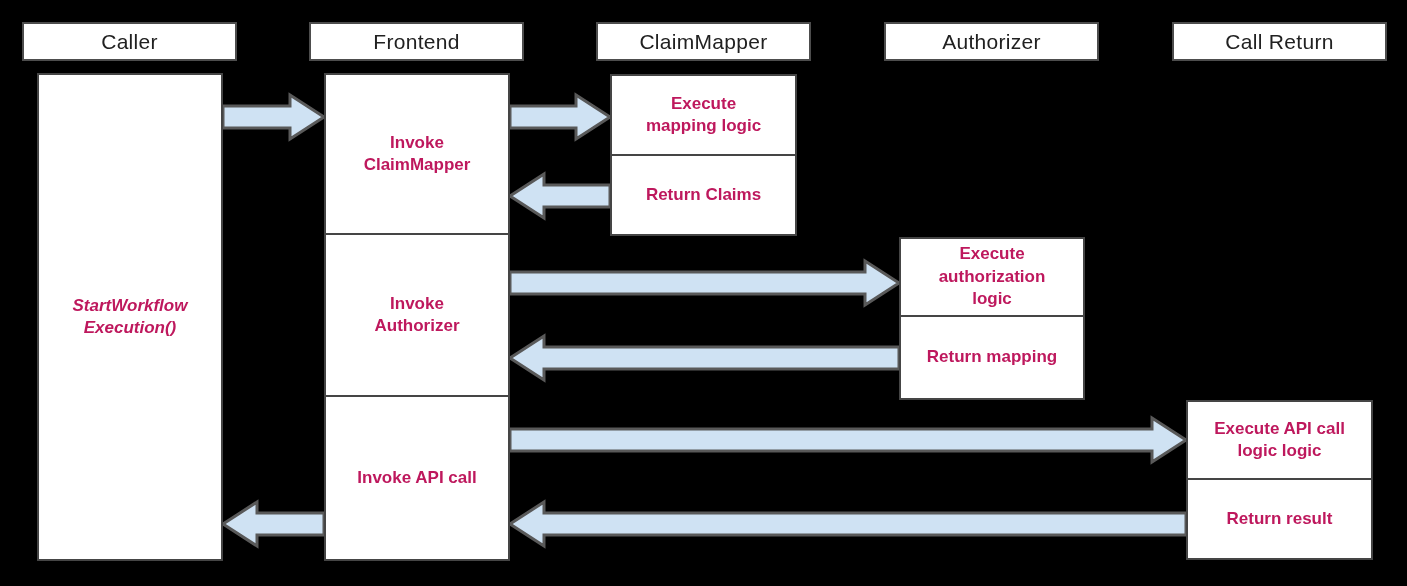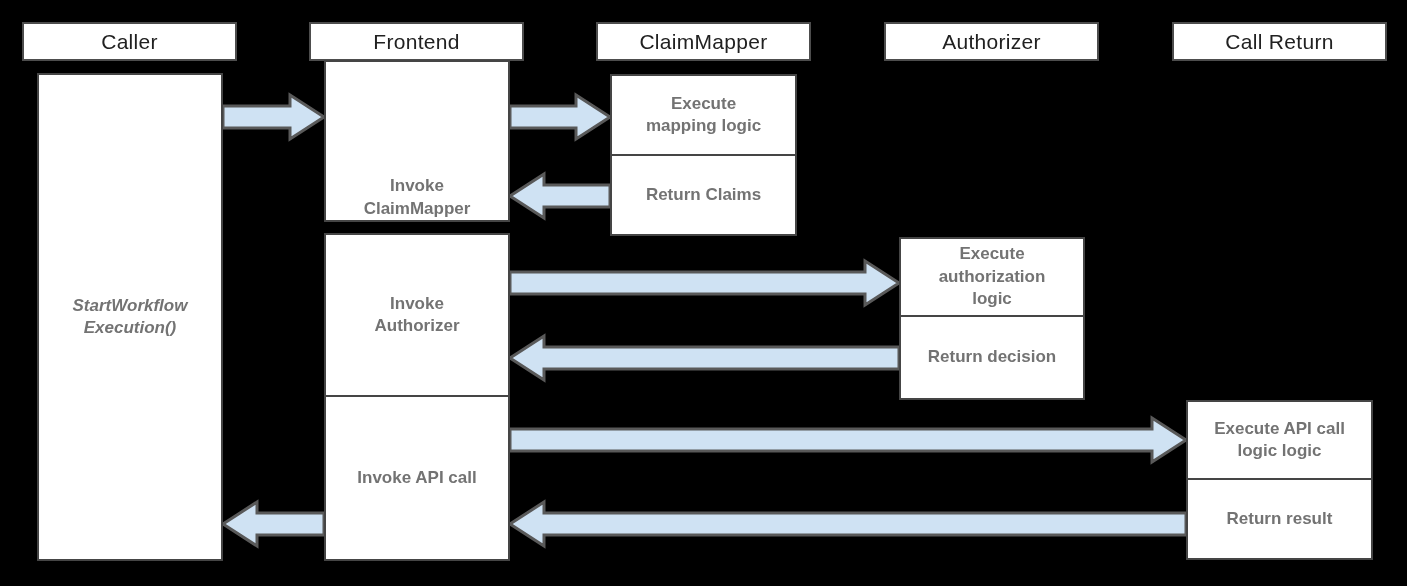--- a/index.html
+++ b/index.html
@@ -6,21 +6,21 @@
   .stage {
     position:relative; width:1407px; height:586px; background:#000000;
     font-family:"Liberation Sans", sans-serif; overflow:hidden;border-radius:28px;
   }
   .pbox {
     position:absolute; background:#ffffff; border:2px solid #454545;
     box-sizing:border-box; display:flex; align-items:center; justify-content:center;
     text-align:center;
   }
   .header { font-size:21px; color:#212121; letter-spacing:0.3px; border-color:#4d4d4d; }
-  .act   { font-weight:bold; font-size:17px; color:#737373; line-height:1.32; }
+  .act   { font-weight:bold; font-size:17px; color:#be185d; line-height:1.32; }
   .lbl   { display:inline-block; }
   svg.arrows { position:absolute; left:0; top:0; width:1407px; height:586px; }
   svg.arrows polygon { fill:#cfe2f3; stroke:#595959; stroke-width:3; stroke-linejoin:miter; }
 </style>
 </head>
 <body>
 
 <div class="stage">
 
   <svg class="arrows" viewBox="0 0 1407 586">
@@ -47,42 +47,42 @@
     <span class="lbl">Authorizer</span>
   </div>
   <div class="pbox header" style="left:1172px; top:22px; width:215px; height:39px;">
     <span class="lbl">Call Return</span>
   </div>
 
   <div class="pbox act" style="left:37px; top:73px; width:186px; height:488px;font-style:italic;">
     <span class="lbl" style="max-width:150px;">StartWorkflow Execution()</span>
   </div>
 
-  <div class="pbox act" style="left:324px; top:60px; width:186px; height:162px;align-items:flex-end;">
+  <div class="pbox act" style="left:324px; top:73px; width:186px; height:162px;">
     <span class="lbl" style="max-width:112px;">Invoke ClaimMapper</span>
   </div>
   <div class="pbox act" style="left:324px; top:233px; width:186px; height:164px;">
     <span class="lbl" style="max-width:102px;">Invoke Authorizer</span>
   </div>
   <div class="pbox act" style="left:324px; top:395px; width:186px; height:166px;">
     <span class="lbl" style="max-width:140px;">Invoke API call</span>
   </div>
 
   <div class="pbox act" style="left:610px; top:74px; width:187px; height:82px;">
     <span class="lbl" style="max-width:128px;">Execute mapping logic</span>
   </div>
   <div class="pbox act" style="left:610px; top:154px; width:187px; height:82px;">
     <span class="lbl">Return Claims</span>
   </div>
 
   <div class="pbox act" style="left:899px; top:237px; width:186px; height:80px;">
     <span class="lbl" style="max-width:122px;">Execute authorization logic</span>
   </div>
   <div class="pbox act" style="left:899px; top:315px; width:186px; height:85px;">
-    <span class="lbl">Return decision</span>
+    <span class="lbl">Return mapping</span>
   </div>
 
   <div class="pbox act" style="left:1186px; top:400px; width:187px; height:80px;">
     <span class="lbl" style="max-width:150px;">Execute API call logic logic</span>
   </div>
   <div class="pbox act" style="left:1186px; top:478px; width:187px; height:82px;">
     <span class="lbl">Return result</span>
   </div>
 
 </div>

